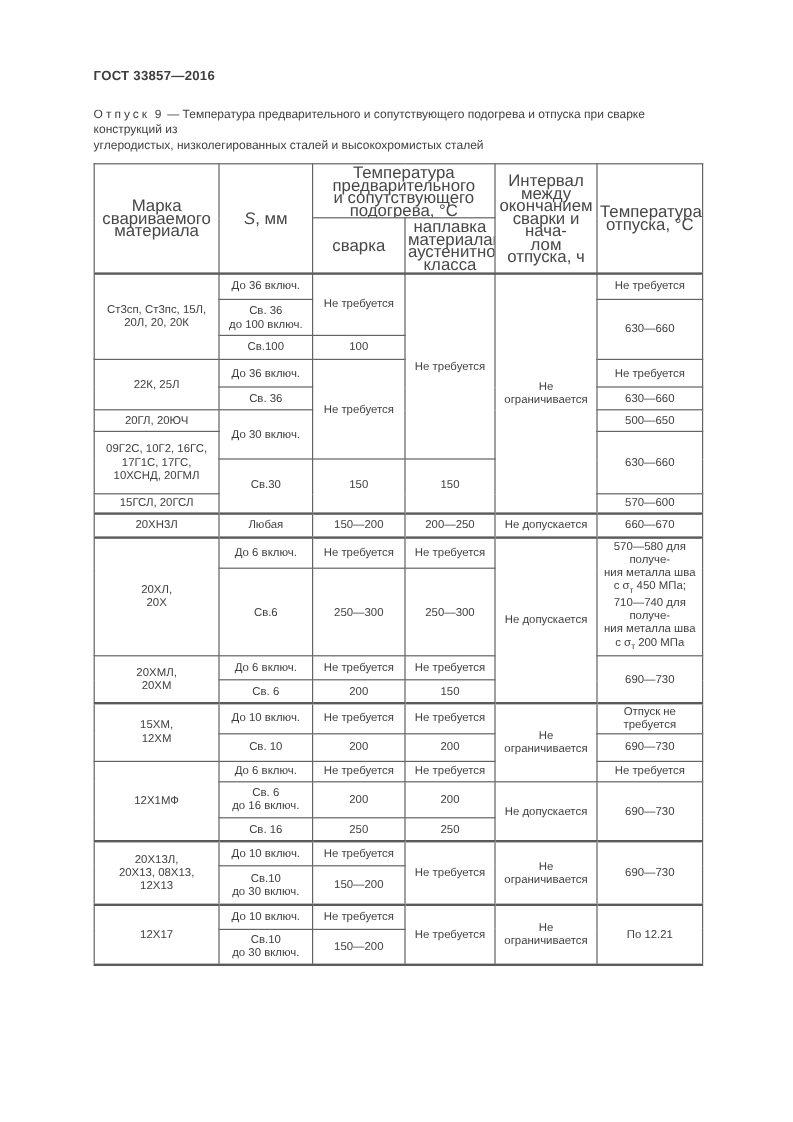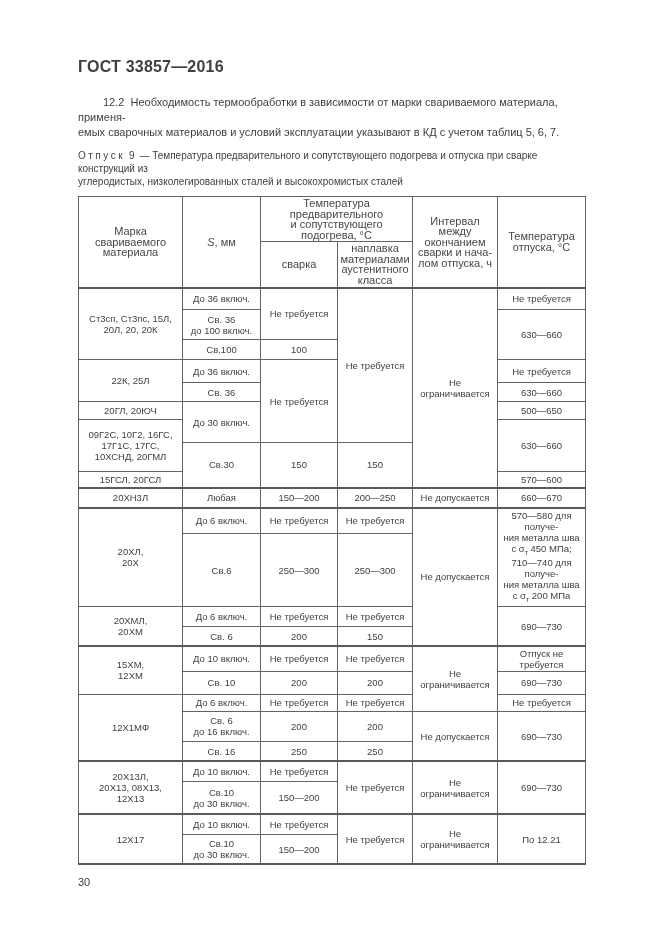--- a/index.html
+++ b/index.html
@@ -3,58 +3,56 @@
 <meta charset="utf-8">
 <style>
   html,body { margin:0; padding:0; }
   body {
     width:661px; height:935px; background:#ffffff;
     font-family:"Liberation Sans", sans-serif;
     color:#3f3f3f;
   }
   .page { position:relative; width:661px; height:935px; overflow:hidden; }
   .content { margin-left:78px; width:508px; }
-  .doc-number { padding-top:58px; font-size:16px; font-weight:bold; letter-spacing:0.2px; }
+  .doc-number { padding-top:58px; font-size:11px; font-weight:bold; letter-spacing:0.2px; }
   .para { margin:0; font-size:11px; line-height:15px; white-space:pre-line; text-indent:25px; }
   .para-block { margin-top:19px; }
   .caption { margin-top:9px; font-size:10px; line-height:13px; white-space:pre-line; }
   .caption .sp { letter-spacing:2.5px; padding-right:4px; }
   .caption .num { padding-right:2px; }
 
   table.t9 {
     border-collapse:collapse; table-layout:fixed;
     width:507px; margin-top:8px;
     border:1px solid #636363; border-bottom:2px solid #5a5a5a;
   }
   .t9 th, .t9 td {
     border:1px solid #636363;
     text-align:center; vertical-align:middle;
     padding:1px 2px; box-sizing:border-box;
     font-weight:normal; overflow:hidden;
   }
-  .t9 thead th { font-size:11px; line-height:10.5px; white-space:pre-line; color:#474747; }
+  .t9 thead th { font-size:14px; line-height:10.5px; white-space:pre-line; color:#474747; }
   .t9 thead { border-bottom:2px solid #5a5a5a; }
   .t9 tbody td { font-size:9.5px; line-height:11px; }
   .pre { white-space:pre-line; }
   .t9 tr.gb td { border-top-width:2px; border-top-color:#5a5a5a; }
   .longcell { font-size:9.5px; line-height:12px; }
   .longcell sub { font-size:7px; }
   .page-number { margin-top:11px; font-size:11px; }
 </style>
 </head>
 <body>
 
 <div class="page">
   <div class="content">
 
     <div class="doc-number">ГОСТ 33857—2016</div>
 
     <div class="para-block">
-      <p class="para">12.2&nbsp; Необходимость термообработки в зависимости от марки свариваемого материала, применя-
-емых сварочных материалов и условий эксплуатации указывают в КД с учетом таблиц 5, 6, 7.</p>
     </div>
 
     <div class="caption"><span class="sp">Отпуск</span><span class="num">9</span> <span>— Температура предварительного и сопутствующего подогрева и отпуска при сварке конструкций из
 углеродистых, низколегированных сталей и высокохромистых сталей</span></div>
 
     <table class="t9">
       <colgroup>
         <col style="width:104px">
           <col style="width:78px">
           <col style="width:77px">
@@ -237,16 +235,15 @@
           <td rowspan="2">По 12.21</td>
         </tr>
         <tr style="height:30px">
           <td class="pre">Св.10
 до 30 включ.</td>
           <td>150—200</td>
         </tr>
       </tbody>
     </table>
 
-    <div class="page-number">30</div>
 
   </div>
 </div>
 
 </body></html>

